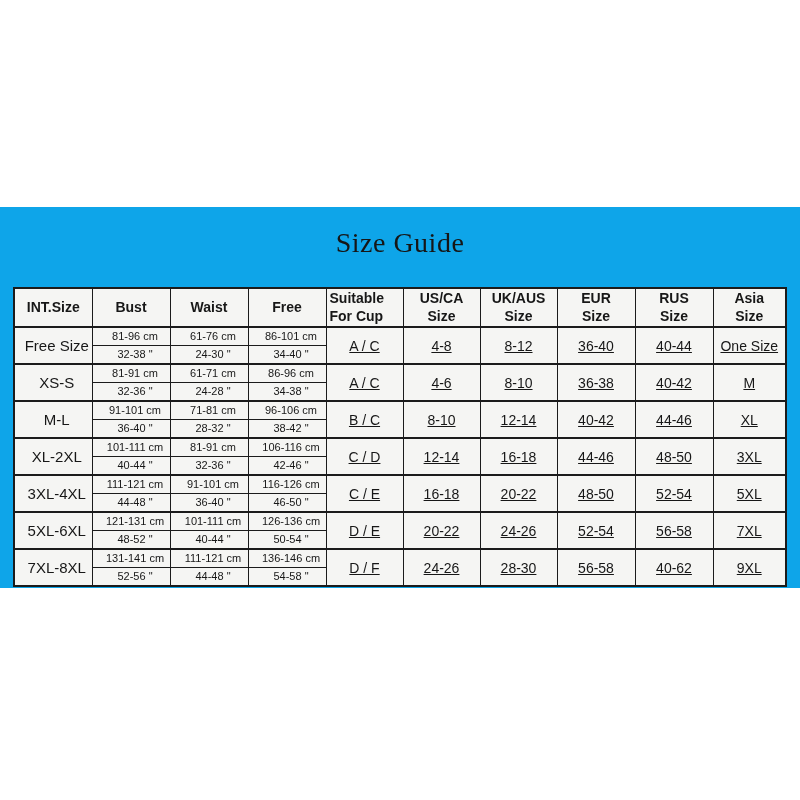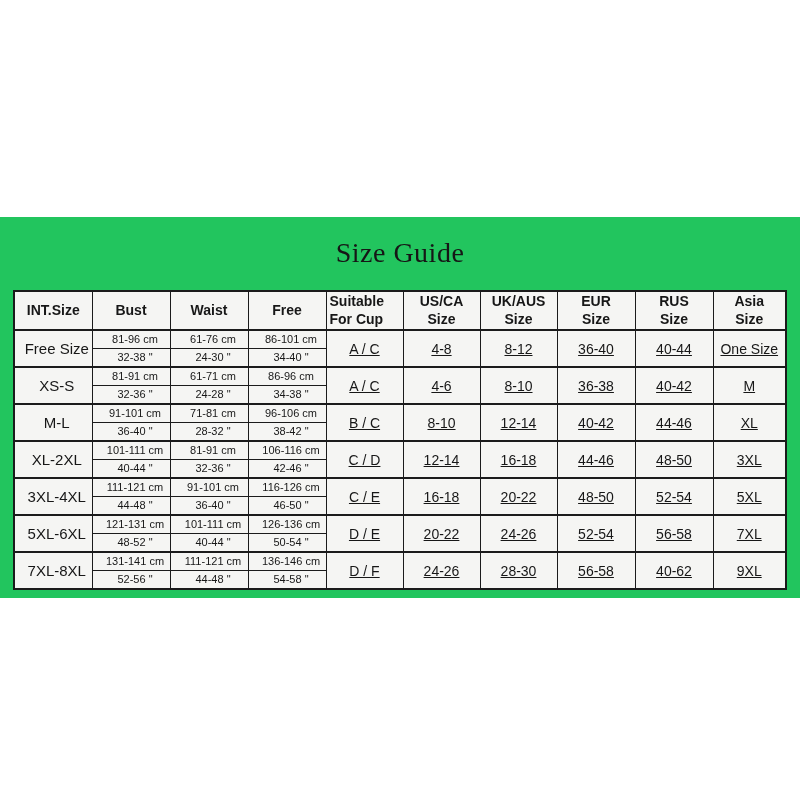--- a/index.html
+++ b/index.html
@@ -5,36 +5,36 @@
   html, body { margin: 0; padding: 0; }
   body {
     width: 800px; height: 800px;
     background: #ffffff;
     font-family: "Liberation Sans", sans-serif;
     position: relative;
     overflow: hidden;
   }
   .panel {
     position: absolute;
-    top: 217px; left: 0;
+    top: 207px; left: 0;
     width: 800px; height: 381px;
-    background: #22c55e;
+    background: #0ea5e9;
   }
   .title {
     margin: 19px 0 0 0;
     height: 34px; line-height: 34px;
     text-align: center;
     font-family: "Liberation Serif", serif;
     font-weight: 400;
     font-size: 28px;
     color: #161616;
     letter-spacing: 0.5px;
   }
   table.size-table {
-    margin: 20px auto 0;
+    margin: 27px auto 0;
     width: 772px;
     border-collapse: collapse;
     table-layout: fixed;
     background: #f5f5f3;
     border: 2px solid #1b1b1b;
   }
   th, td {
     border: 1px solid #1b1b1b;
     text-align: center;
     color: #171717;

